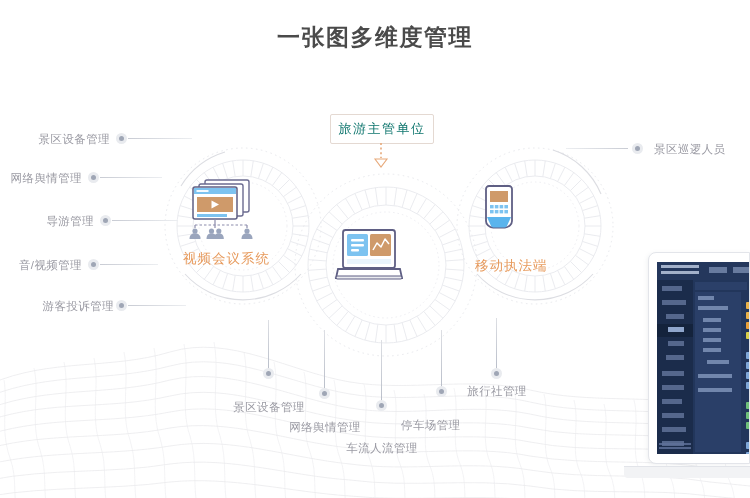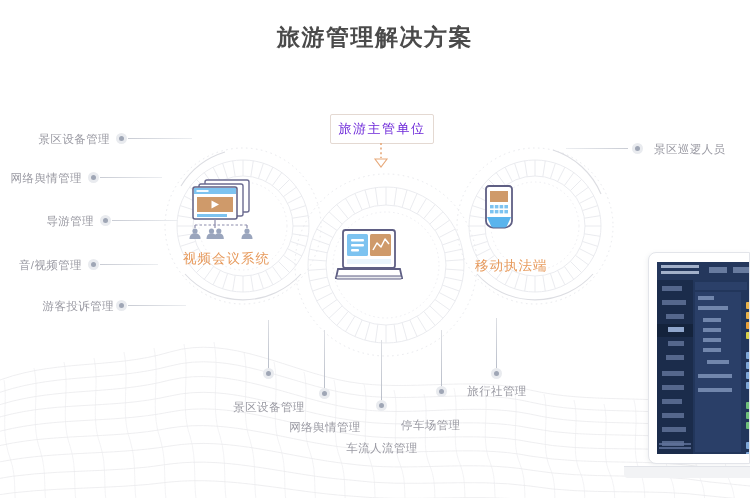--- a/index.html
+++ b/index.html
@@ -77,21 +77,21 @@
     width: 102px; height: 28px;
     border: 1px solid #e4d9d2;
     border-radius: 2px;
     background: #fff;
     display: flex;
     align-items: center;
     justify-content: center;
   }
   .authority-label {
     font-size: 13px;
-    color: #6d28d9;
+    color: #0f766e;
     letter-spacing: 1.5px;
     white-space: nowrap;
   }
   .authority-arrow {
     position: absolute;
     left: 363px; top: 143px;
     width: 36px; height: 26px;
   }
 
   
@@ -264,21 +264,21 @@
       <path d="M584,82 C590,106 580,132 590,154 C598,172 592,188 598,194"></path>
       <path d="M614,86 C620,110 610,134 620,156 C628,174 622,190 628,196"></path>
       <path d="M644,82 C650,106 640,132 650,154 C658,172 652,188 658,194"></path>
       <path d="M674,86 C680,110 670,136 680,158 C688,176 682,190 688,196"></path>
       <path d="M704,90 C710,114 700,138 710,160 C718,178 712,192 718,198"></path>
       <path d="M734,96 C740,118 730,144 740,164 C748,182 742,194 748,200"></path>
     </g>
   </svg>
 
   <div class="header">
-    <div class="page-title">旅游管理解决方案</div>
+    <div class="page-title">一张图多维度管理</div>
   </div>
 
   <svg class="dial" style="left:163px; top:146px; width:160px; height:160px;" viewBox="0 0 160 160">
     <g fill="none" stroke="#e8e9ed">
       <circle cx="80" cy="80" r="78" stroke-dasharray="1.5 3.5" stroke-width="1"></circle>
       <circle cx="80" cy="80" r="66" stroke-width="0.9"></circle>
       <circle cx="80" cy="80" r="50" stroke-width="0.9"></circle>
       <circle cx="80" cy="80" r="44" stroke-dasharray="1.5 3" stroke-width="0.8"></circle>
     </g>
     <g stroke="#e8e9ed" stroke-width="0.9">

